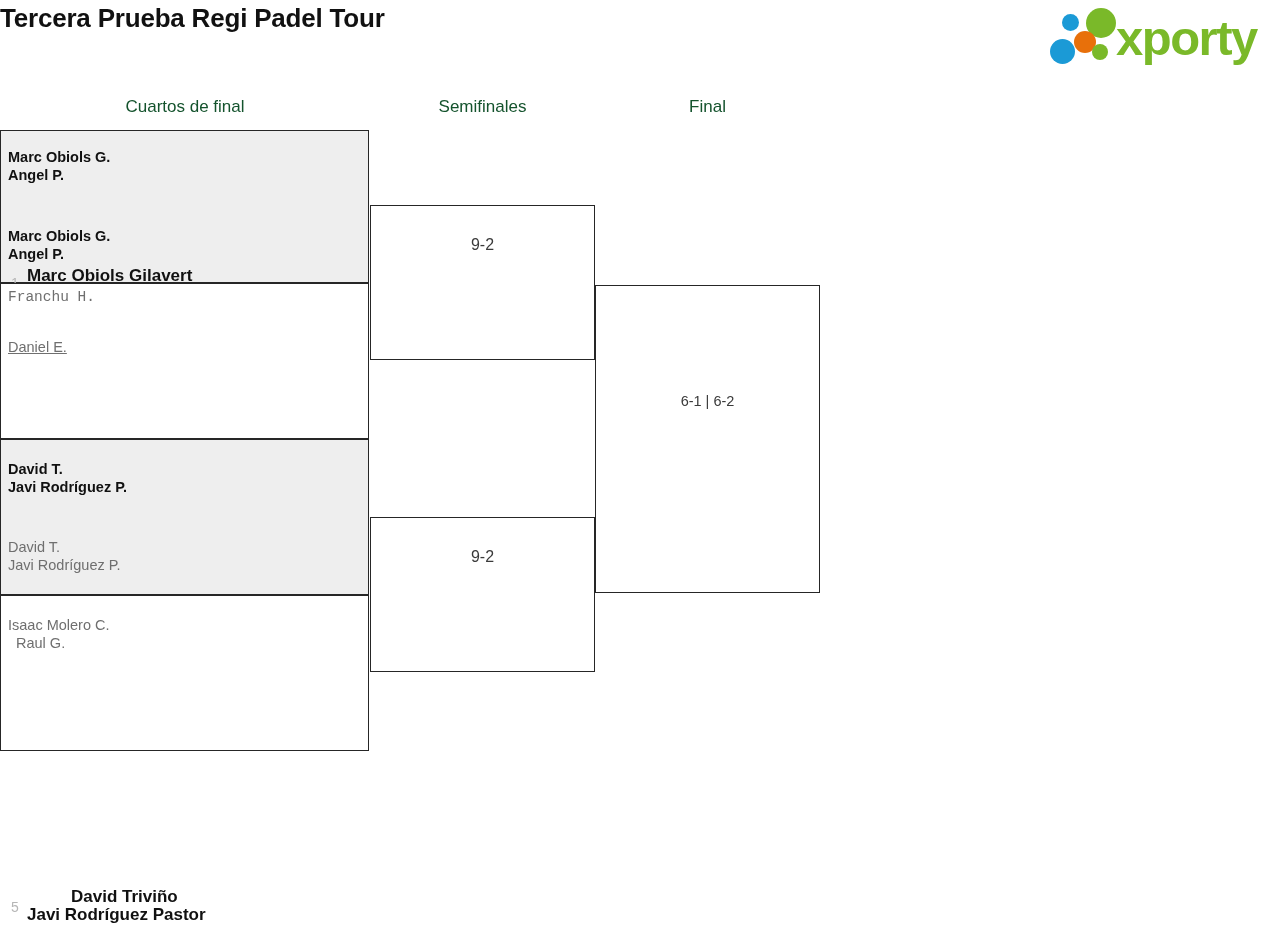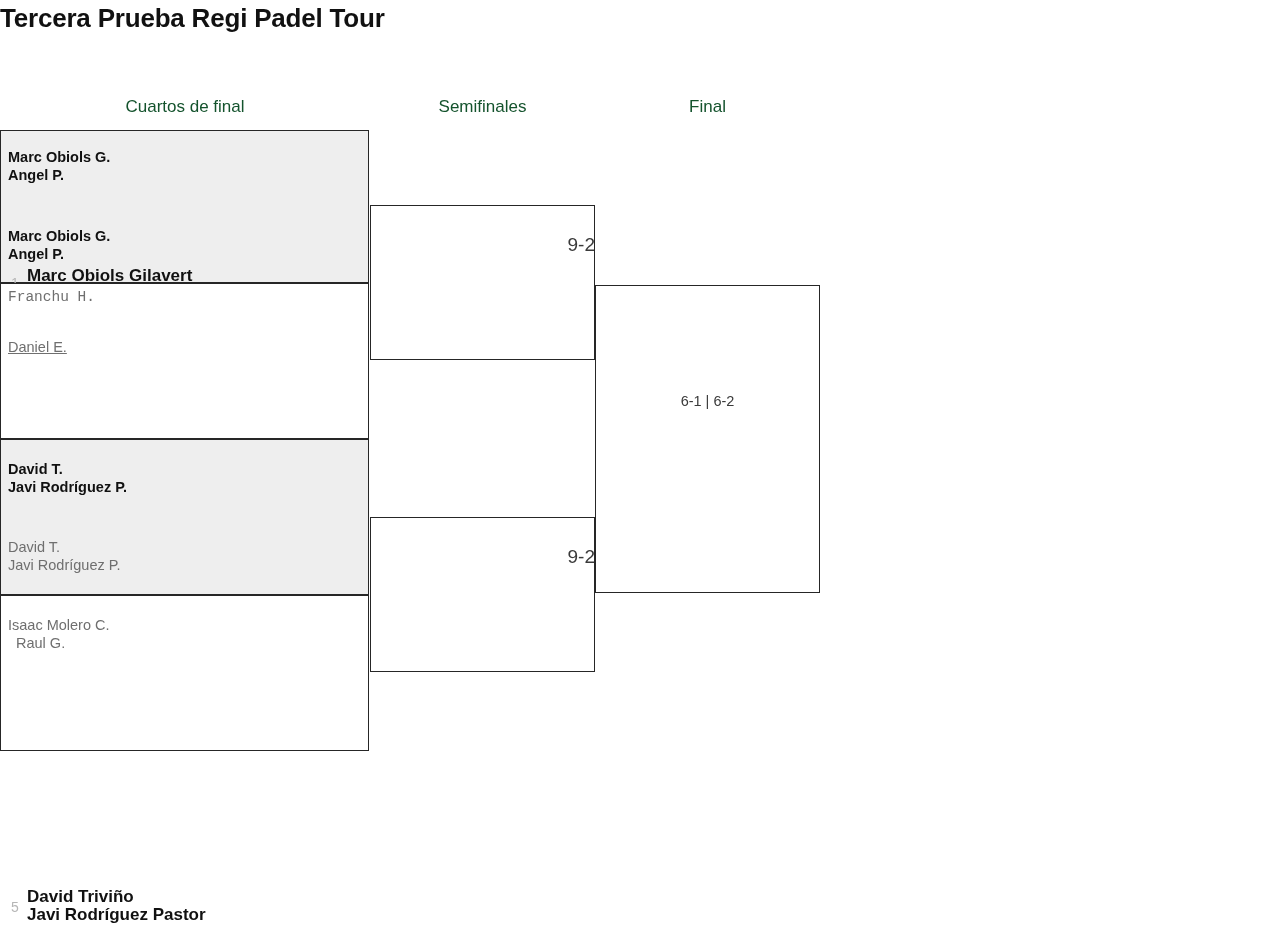--- a/index.html
+++ b/index.html
@@ -132,22 +132,22 @@
     font-size: 14.5px;
     line-height: 18px;
     white-space: pre;
   }
   .sf-team.win  { color: #111111; font-weight: 700; }
   .sf-team.lose { color: #6f6f6f; font-weight: 400; }
   .sf-score {
     position: absolute;
     left: 370px;
     width: 225px;
-    text-align: right;
-    font-size: 19px;
+    text-align: center;
+    font-size: 16px;
     color: #3a3a3a;
     line-height: 18px;
   }
 
   
   #final-box {
     position: absolute;
     left: 595px; top: 285px;
     width: 225px; height: 308px;
     border: 1px solid #262626;
@@ -172,20 +172,30 @@
     color: #3a3a3a;
     line-height: 18px;
   }
 </style>
 </head>
 <body>
 
 <div id="header">
   <div id="title"><span>Tercera Prueba Regi Padel Tour</span><br></div>
 
+  <div id="logo">
+    <div id="logo-dots">
+      <span class="dot" id="dot-blue-small"></span>
+      <span class="dot" id="dot-green-large"></span>
+      <span class="dot" id="dot-orange"></span>
+      <span class="dot" id="dot-blue-large"></span>
+      <span class="dot" id="dot-green-small"></span>
+    </div>
+    <div id="logo-text">xporty</div>
+  </div>
 </div>
 
 <div class="round-heading" id="round-qf">Cuartos de final</div>
 <div class="round-heading" id="round-sf">Semifinales</div>
 <div class="round-heading" id="round-f">Final</div>
 
 <div id="bracket">
 
   <div class="qf-box shaded" style="top:130px; height:153px;">
     <span class="seed light" style="top:143px;">1</span>
@@ -206,21 +216,21 @@
 
     <span class="qf-score" style="top:353px;">9-7</span>
 
     <span class="seed dark" style="top:404px;">4</span>
     <span class="team lose" style="top:396px;">Pere Romero</span>
     <span class="team lose" style="top:414px;">Genis Rosa Navas</span>
   </div>
 
   <div class="qf-box shaded" style="top:439px; height:156px;">
     <span class="seed light" style="top:458px;">5</span>
-    <span class="team win" style="top:448px;">David Triviño</span>
+    <span class="team win" style="top:448px;margin-left:44px;">David Triviño</span>
     <span class="team win" style="top:466px;">Javi Rodríguez Pastor</span>
 
   </div>
 
   <div class="qf-box plain" style="top:595px; height:156px;">
     
     
     
 
     

